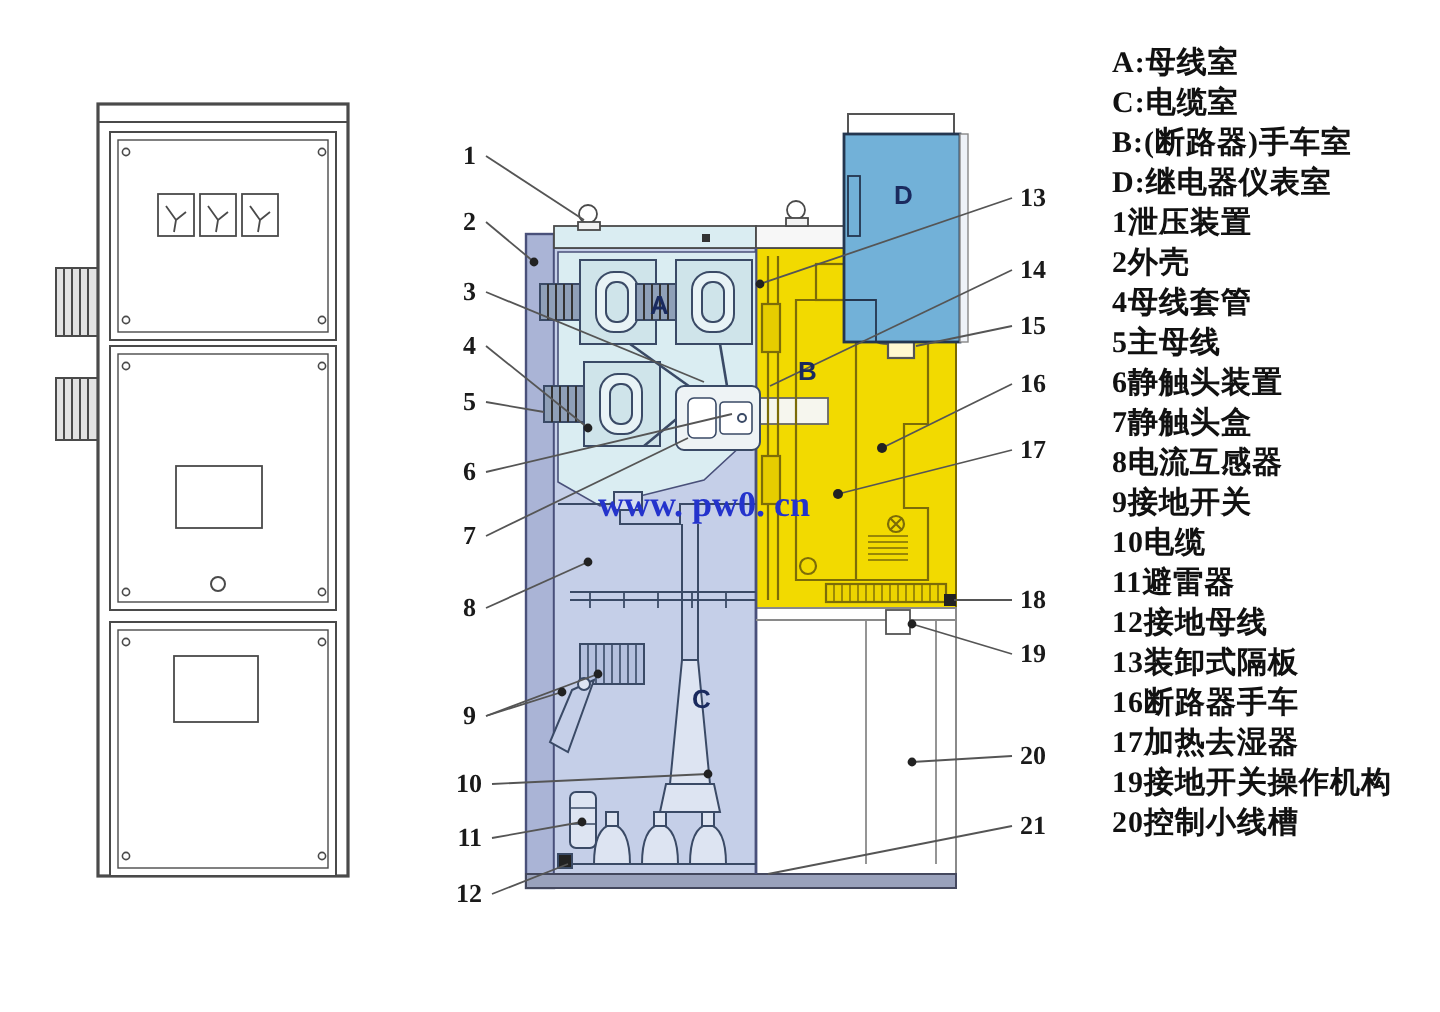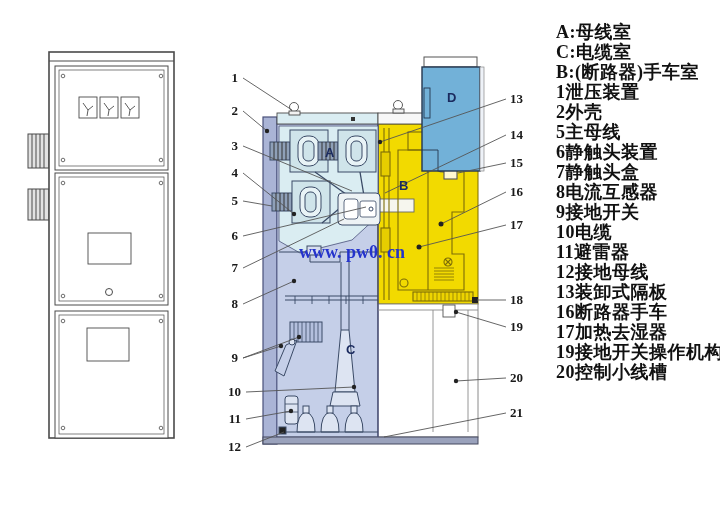--- a/index.html
+++ b/index.html
@@ -2,21 +2,21 @@
 <html><head>
 <meta charset="utf-8">
 <style>
   html,body{margin:0;padding:0;background:#fff;}
   .stage{position:relative;width:720px;height:506px;background:#ffffff;overflow:hidden;
          font-family:"Liberation Serif",serif;}
   .stage svg{position:absolute;display:block;}
   #front-svg{left:20px;top:40px;}
   #section-svg{left:210px;top:46px;}
   .legend{position:absolute;left:556px;top:22px;width:164px;color:#111;
-          font-size:18px;line-height:20px;font-weight:600;letter-spacing:.5px;
+          font-size:15px;line-height:20px;font-weight:600;letter-spacing:.5px;
           font-family:"Liberation Serif","DejaVu Serif",serif;white-space:nowrap;}
   .legend-line{height:20px;}
 </style>
 </head>
 <body>
 
 <div class="stage">
 
   <svg id="front-svg" width="180" height="416" viewBox="20 40 180 416">
     <g stroke="#4a4a4a" stroke-width="1" fill="#ffffff">
@@ -296,22 +296,24 @@
       <text x="399" y="190">B</text>
       <text x="346" y="354">C</text>
       <text x="447" y="102">D</text>
     </g>
   </svg>
 
   <div class="legend">
     <div class="legend-line">A:母线室</div>
     <div class="legend-line">C:电缆室</div>
     <div class="legend-line">B:(断路器)手车室</div>
+    <div class="legend-line">D:继电器仪表室</div>
     <div class="legend-line">1泄压装置</div>
     <div class="legend-line">2外壳</div>
+    <div class="legend-line">4母线套管</div>
     <div class="legend-line">5主母线</div>
     <div class="legend-line">6静触头装置</div>
     <div class="legend-line">7静触头盒</div>
     <div class="legend-line">8电流互感器</div>
     <div class="legend-line">9接地开关</div>
     <div class="legend-line">10电缆</div>
     <div class="legend-line">11避雷器</div>
     <div class="legend-line">12接地母线</div>
     <div class="legend-line">13装卸式隔板</div>
     <div class="legend-line">16断路器手车</div>

